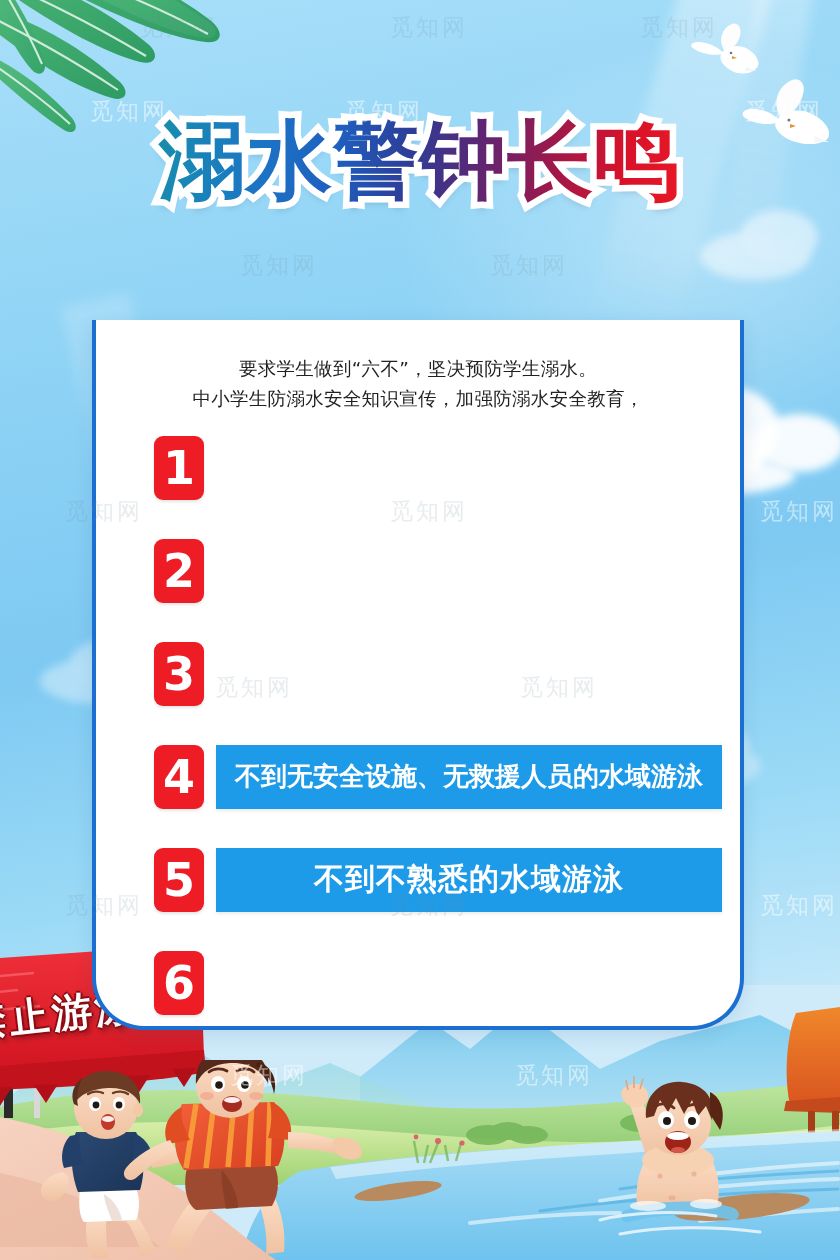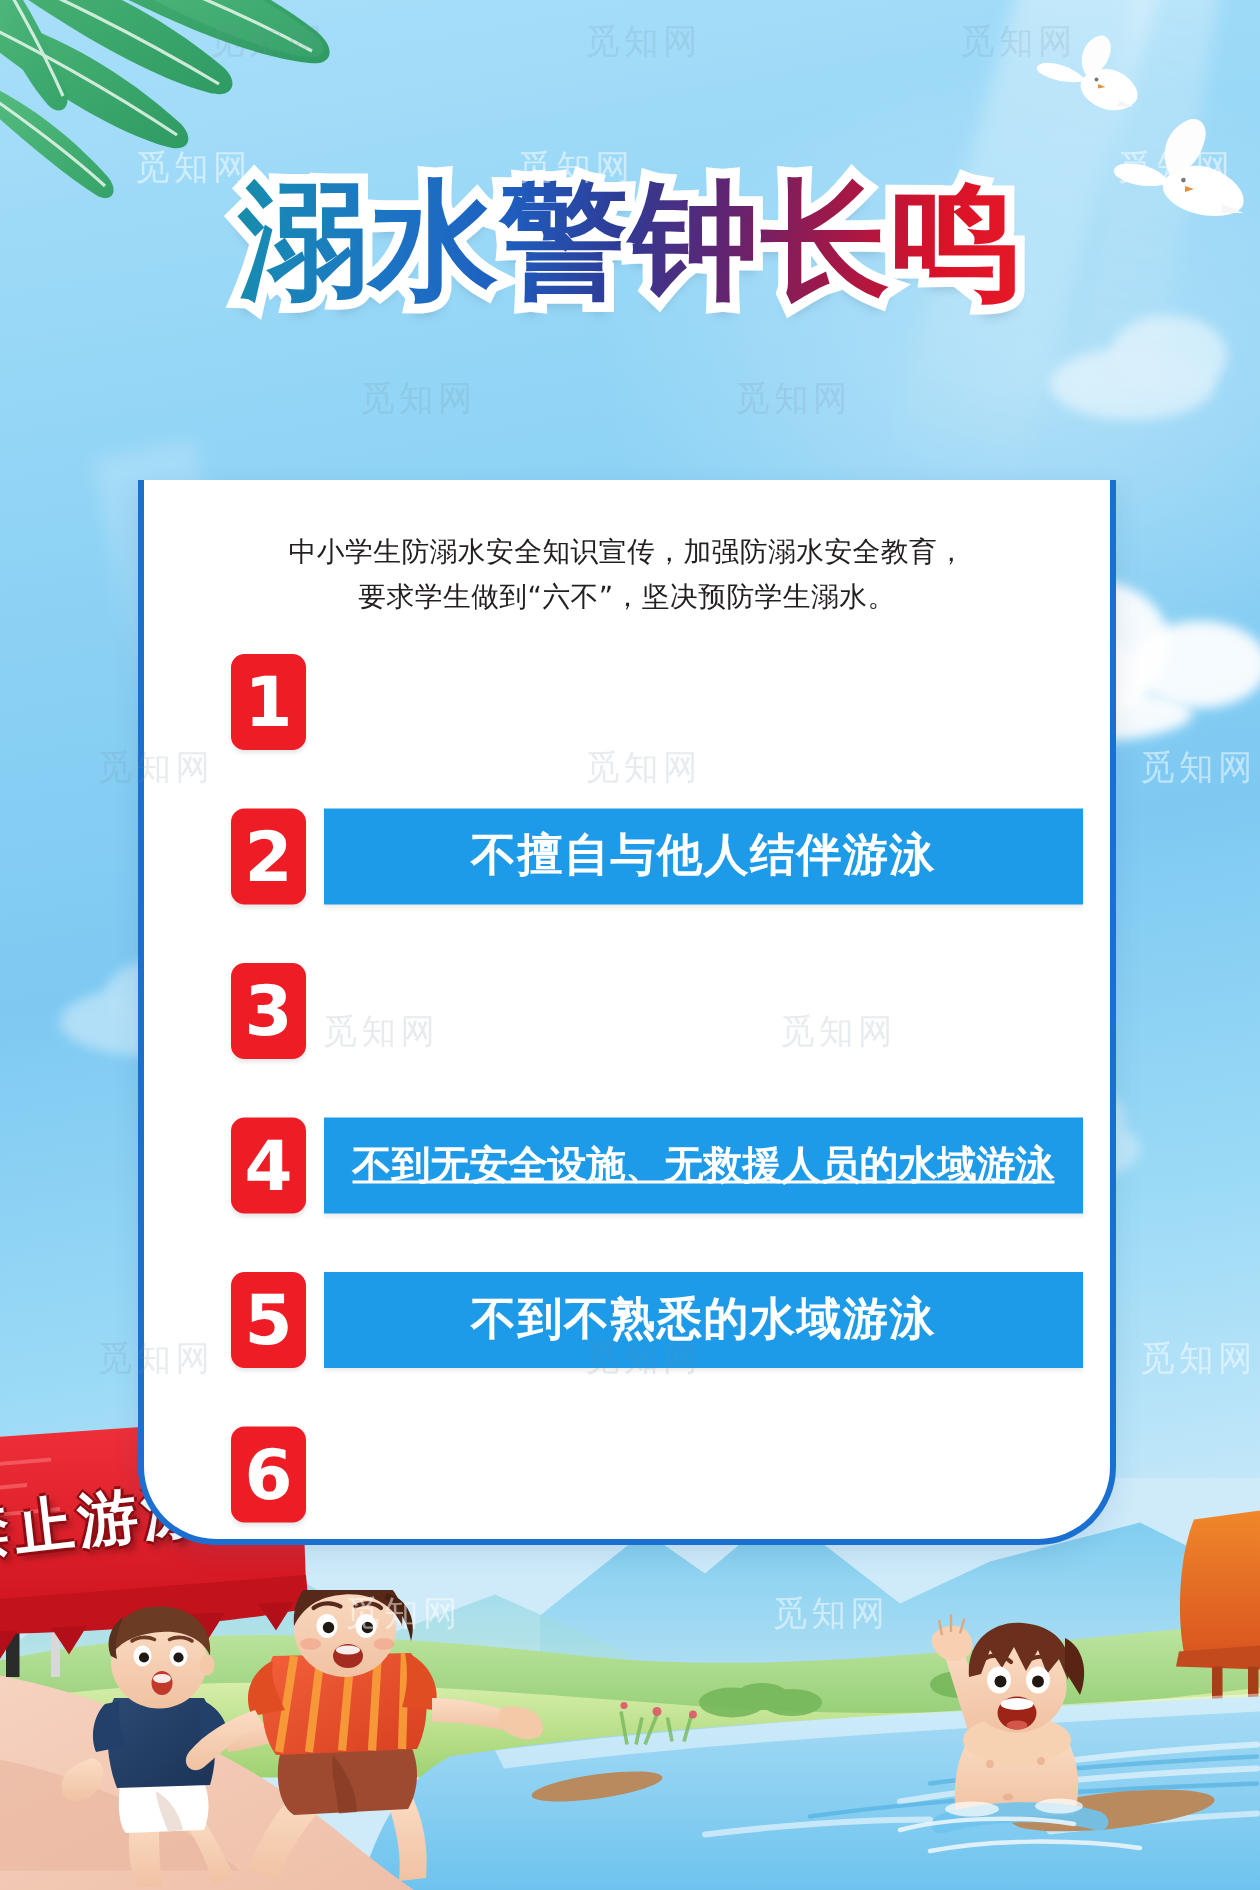--- a/index.html
+++ b/index.html
@@ -128,21 +128,21 @@
   .bar {
     flex:1 1 auto; height:64px; margin-left:12px; margin-right:18px;
     background:#1E9BE8; display:flex; align-items:center; justify-content:center;
     color:#fff; font-weight:bold; white-space:nowrap;
     font-family:"DejaVu Sans",sans-serif;
     box-shadow:0 2px 3px rgba(0,0,0,.08);
   }
   .bar.s1 { font-size:30px; letter-spacing:8px; padding-left:8px; }
   .bar.s2 { font-size:30px; letter-spacing:1px; }
   .bar.s3 { font-size:26px; letter-spacing:0px; }
-  .bar.s4 { font-size:26px; letter-spacing:0px;text-decoration:underline; }
+  .bar.s4 { font-size:26px; letter-spacing:0px; }
   .bar.s5 { font-size:30px; letter-spacing:1px; }
   .bar.s6 { font-size:26px; letter-spacing:0px; }
 
   
   .wm {
     position:absolute; color:rgba(255,255,255,.50); font-size:23px;
     font-family:Liberation Sans, sans-serif; letter-spacing:3px;
     pointer-events:none; z-index:30; font-weight:normal;
   }
   .wm.dark { color:rgba(120,140,160,.17); }
@@ -517,31 +517,30 @@
 
   <div class="title-wrap">
     <div style="position:relative;">
       <div class="title-line tl1 t-stroke">溺水警钟长鸣</div>
       <div class="title-line tl1 t-fill grad1">溺水警钟长鸣</div>
     </div>
   </div>
 
   <div class="card">
     <div class="card-intro">
+      <div>要求学生做到“六不”，坚决预防学生溺水。</div>
       <div>中小学生防溺水安全知识宣传，加强防溺水安全教育，</div>
-      <div>要求学生做到“六不”，坚决预防学生溺水。</div>
     </div>
 
     <div class="list">
       <div class="row">
         <div class="num">1</div>
       </div>
       <div class="row">
         <div class="num">2</div>
-        <div class="bar s2">不擅自与他人结伴游泳</div>
       </div>
       <div class="row">
         <div class="num">3</div>
       </div>
       <div class="row">
         <div class="num">4</div>
         <div class="bar s4">不到无安全设施、无救援人员的水域游泳</div>
       </div>
       <div class="row">
         <div class="num">5</div>

